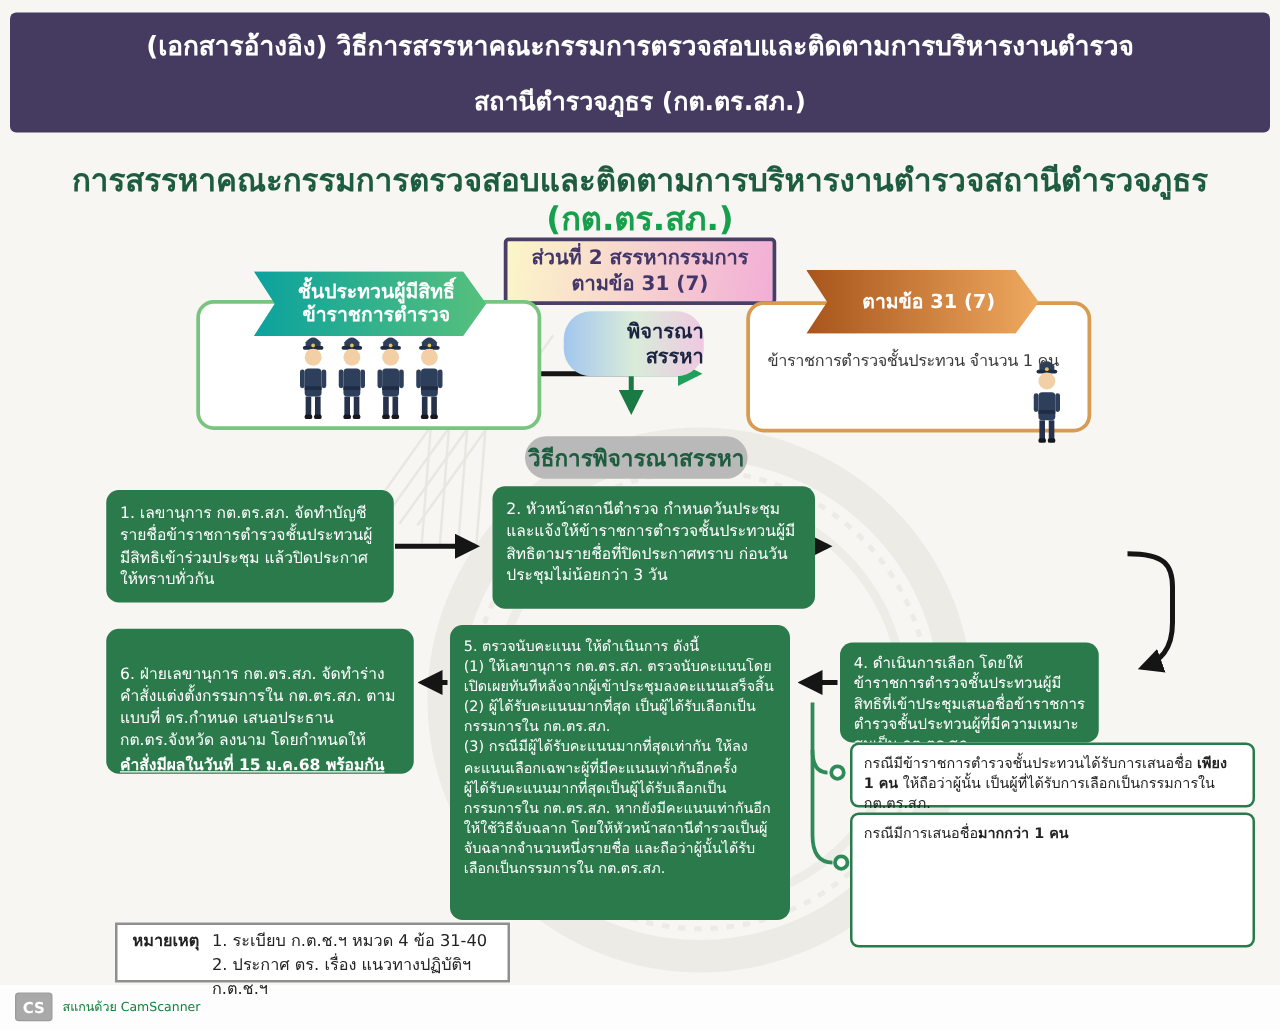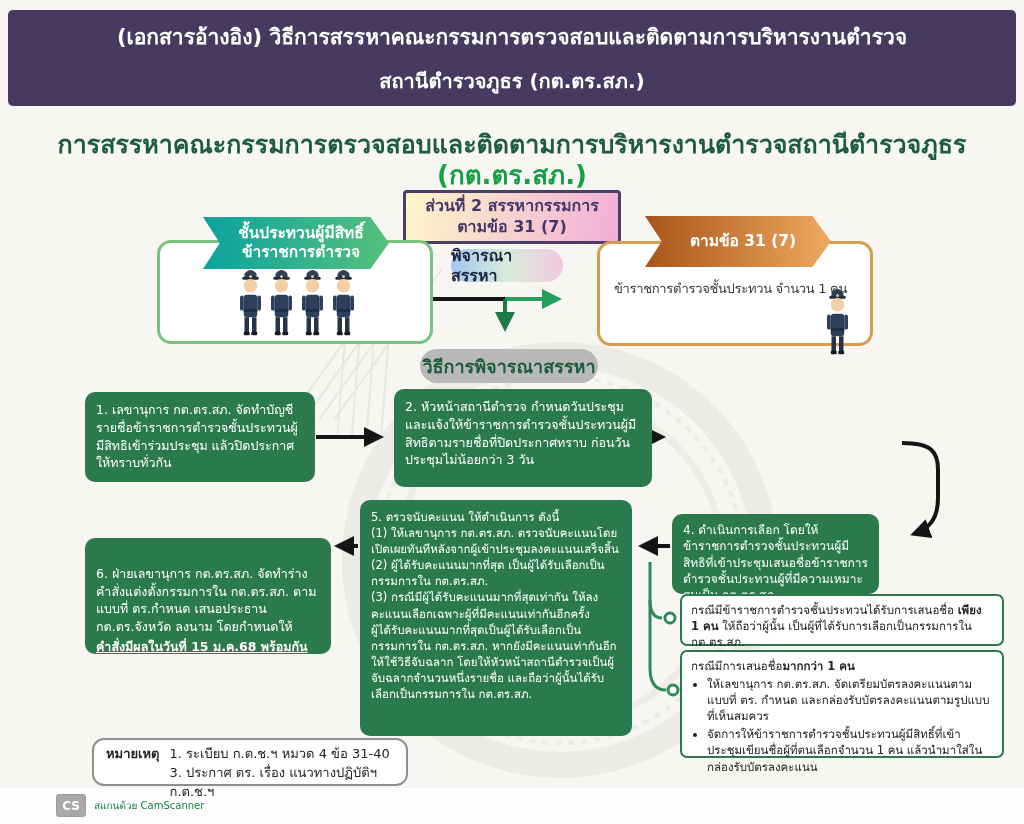--- a/index.html
+++ b/index.html
@@ -41,69 +41,69 @@
   .banner-left{left:203px;top:217px;width:176px;height:52px;font-size:15.5px;
     background:linear-gradient(90deg,var(--teal_from,#0ba29e),var(--teal_to,#57c07c));}
   .banner-right{left:645px;top:216px;width:176px;height:51px;font-size:15.5px;
     background:linear-gradient(90deg,var(--orange_from,#a8551b),var(--orange_to,#efa95f));}
   .officers{position:absolute;left:237px;top:258px;width:124px;height:80px;z-index:4;
     display:flex;gap:4px;align-items:flex-end;justify-content:flex-start;}
   .officer-single{position:absolute;left:824px;top:281px;z-index:4;display:flex;}
   .right-caption{position:absolute;left:614px;top:278px;width:215px;z-index:3;
     font-size:13px;color:#3a3a3a;white-space:nowrap;letter-spacing:-0.3px;}
   .consider-pill{
-    position:absolute;left:451px;top:249px;width:112px;height:33px;border-radius:22px;z-index:3;
+    position:absolute;left:451px;top:249px;width:112px;height:52px;border-radius:22px;z-index:3;
     background:linear-gradient(90deg,var(--pill_from,#a2c6ef),var(--pill_mid,#d9ecd9),var(--pill_to,#efc9e2));
-    display:flex;flex-direction:column;align-items:flex-start;justify-content:center;
+    display:flex;flex-direction:column;align-items:flex-end;justify-content:center;
     color:var(--pill_text,#1b2440);font-weight:bold;font-size:16px;line-height:1.25;
   }
   .method-pill{
     position:absolute;left:420px;top:349px;width:178px;height:34px;border-radius:18px;z-index:3;
     background:var(--gray_pill,#b9b9b9);display:flex;align-items:center;justify-content:center;
     color:var(--title_green,#1b5e38);font-weight:bold;font-size:18px;
   }
   
   .step{
     position:absolute;z-index:2;background:var(--box_green,#2b7a4b);color:#fff;
     border-radius:10px;box-sizing:border-box;padding:9px 11px;
     font-size:12.5px;line-height:1.42;white-space:pre-line;overflow:hidden;
   }
   .step-1{left:85px;top:392px;width:230px;height:90px;}
   .step-2{left:394px;top:389px;width:258px;height:98px;}
   .step-3{left:670px;top:383px;width:232px;height:120px;font-size:12px;line-height:1.38;}
   .step-4{left:672px;top:514px;width:207px;height:80px;font-size:12px;line-height:1.36;padding:8px 11px;}
   .step-5{left:360px;top:500px;width:272px;height:236px;font-size:11.5px;line-height:1.4;}
-  .step-6{left:85px;top:503px;width:246px;height:116px;margin-top:35px;}
+  .step-6{left:85px;top:503px;width:246px;height:116px;}
   .step-6 .hl{font-weight:bold;text-decoration:underline;margin-top:2px;}
   
   .side-note{
     position:absolute;z-index:2;background:#fff;border:2px solid var(--box_green,#2b7a4b);
     border-radius:7px;box-sizing:border-box;padding:6px 9px;color:#222;
     font-size:11.5px;line-height:1.4;
   }
   .side-a{left:680px;top:594px;width:324px;height:52px;}
   .side-b{left:680px;top:650px;width:324px;height:108px;}
   .side-note b{font-weight:bold;}
   .side-b ul{margin:2px 0 0 16px;padding:0;}
   .side-b li{margin:0 0 2px 0;}
   
   .remark{
     position:absolute;left:92px;top:738px;width:316px;height:48px;z-index:2;
-    background:#fff;border:2.5px solid var(--remark_border,#8f8f8f);border-radius:12px;
+    background:#fff;border:2.5px solid var(--remark_border,#8f8f8f);border-radius:0;
     box-sizing:border-box;padding:5px 12px;display:flex;gap:10px;
     font-size:13px;color:#222;line-height:1.45;
   }
   .remark .lbl{font-weight:bold;white-space:nowrap;}
   .footer-credit{position:absolute;right:36px;top:764px;z-index:2;
     font-size:14px;color:var(--footer_text,#9aa3b4);}
   .bottom-strip{position:absolute;left:0;top:788px;width:1024px;height:36px;background:#fdfdfd;z-index:1;}
   .camscanner{position:absolute;left:12px;top:794px;z-index:2;display:flex;align-items:center;gap:8px;}
   .cs-logo{width:28px;height:21px;background:#a9a9a9;color:#fff;border-radius:3px;
     display:flex;align-items:center;justify-content:center;font-size:12px;font-weight:bold;
-    border:1px solid #9b9b9b;margin-left:44px;}
+    border:1px solid #9b9b9b;}
   .cs-text{font-size:10px;color:#15803d;}
   
   .bg-layer{position:absolute;left:0;top:0;z-index:0;}
   .arrow-layer{position:absolute;left:0;top:0;z-index:1;pointer-events:none;}
 </style>
 </head>
 <body>
 
 <div class="page">
 
@@ -264,31 +264,27 @@
     <div class="hl">คำสั่งมีผลในวันที่ 15 ม.ค.68 พร้อมกัน</div>
   </div>
 
   <div class="side-note side-a">
     <span>กรณีมีข้าราชการตำรวจชั้นประทวนได้รับการเสนอชื่อ </span><b>เพียง 1 คน</b><span> ให้ถือว่าผู้นั้น เป็นผู้ที่ได้รับการเลือกเป็นกรรมการใน กต.ตร.สภ.</span>
   </div>
   <div class="side-note side-b">
     <div>
       <span>กรณีมีการเสนอชื่อ</span><b>มากกว่า 1 คน</b>
     </div>
-    <ul>
-      <li>ให้เลขานุการ กต.ตร.สภ. จัดเตรียมบัตรลงคะแนนตามแบบที่ ตร. กำหนด และกล่องรับบัตรลงคะแนนตามรูปแบบที่เห็นสมควร</li>
-      <li>จัดการให้ข้าราชการตำรวจชั้นประทวนผู้มีสิทธิ์ที่เข้าประชุมเขียนชื่อผู้ที่ตนเลือกจำนวน 1 คน แล้วนำมาใส่ในกล่องรับบัตรลงคะแนน</li>
-    </ul>
   </div>
 
   <div class="remark">
     <div class="lbl">หมายเหตุ</div>
     <div>
       <div>1. ระเบียบ ก.ต.ช.ฯ หมวด 4 ข้อ 31-40</div>
-      <div>3. ประกาศ ตร. เรื่อง แนวทางปฏิบัติฯ ก.ต.ช.ฯ</div>
+      <div>2. ประกาศ ตร. เรื่อง แนวทางปฏิบัติฯ ก.ต.ช.ฯ</div>
     </div>
   </div>
 
 
   <div class="bottom-strip"></div>
   <div class="camscanner">
     <div class="cs-logo">CS</div>
     <div class="cs-text">สแกนด้วย CamScanner</div>
   </div>
 

